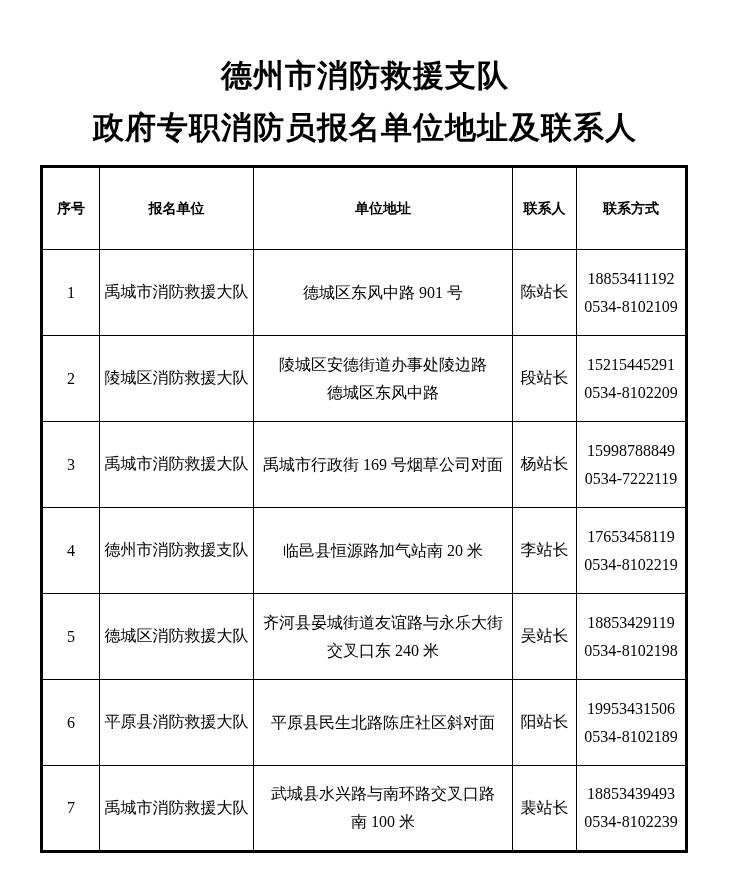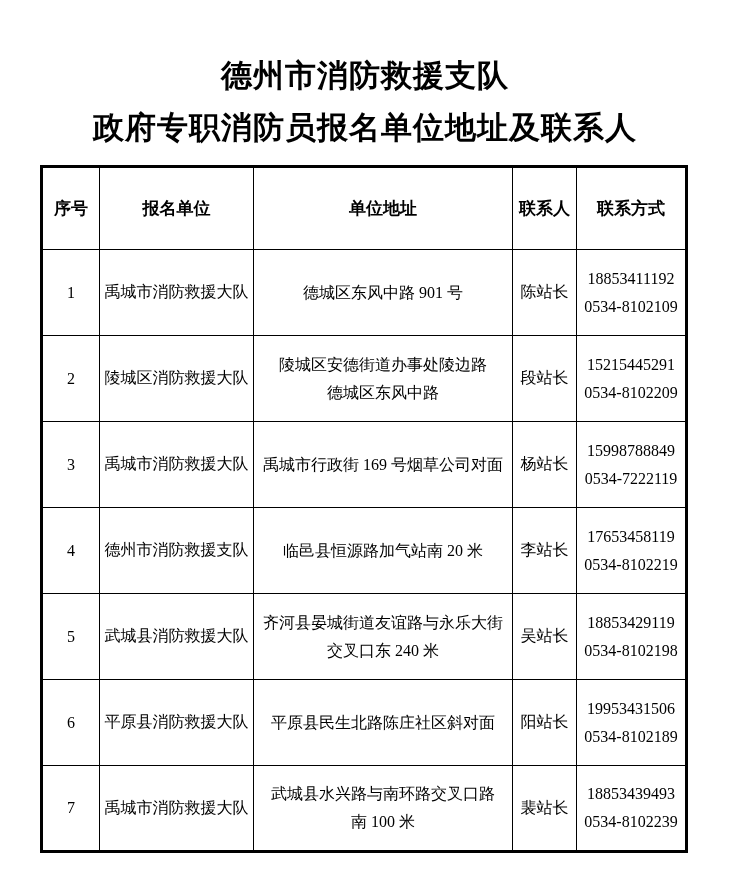--- a/index.html
+++ b/index.html
@@ -31,21 +31,21 @@
   .contact-table th, .contact-table td {
     border: 1px solid #000000;
     text-align: center;
     vertical-align: middle;
     padding: 0 4px;
     box-sizing: border-box;
     overflow: hidden;
   }
   .contact-table th {
     height: 83px;
-    font-size: 17px;
+    font-size: 14px;
     font-weight: bold;
   }
   .contact-table td {
     height: 86px;
     font-size: 16px;
   }
   .cell-no { font-size: 16px; }
   .cell-address, .cell-phone {
     white-space: pre-line;
     line-height: 28px;
@@ -107,21 +107,21 @@
       <tr>
         <td class="cell-no">4</td>
         <td class="cell-unit">德州市消防救援支队</td>
         <td class="cell-address">临邑县恒源路加气站南 20 米</td>
         <td class="cell-contact">李站长</td>
         <td class="cell-phone">17653458119
 0534-8102219</td>
       </tr>
       <tr>
         <td class="cell-no">5</td>
-        <td class="cell-unit">武城县消防救援大队</td>
+        <td class="cell-unit">德城区消防救援大队</td>
         <td class="cell-address">齐河县晏城街道友谊路与永乐大街
 交叉口东 240 米</td>
         <td class="cell-contact">吴站长</td>
         <td class="cell-phone">18853429119
 0534-8102198</td>
       </tr>
       <tr>
         <td class="cell-no">6</td>
         <td class="cell-unit">平原县消防救援大队</td>
         <td class="cell-address">平原县民生北路陈庄社区斜对面</td>

